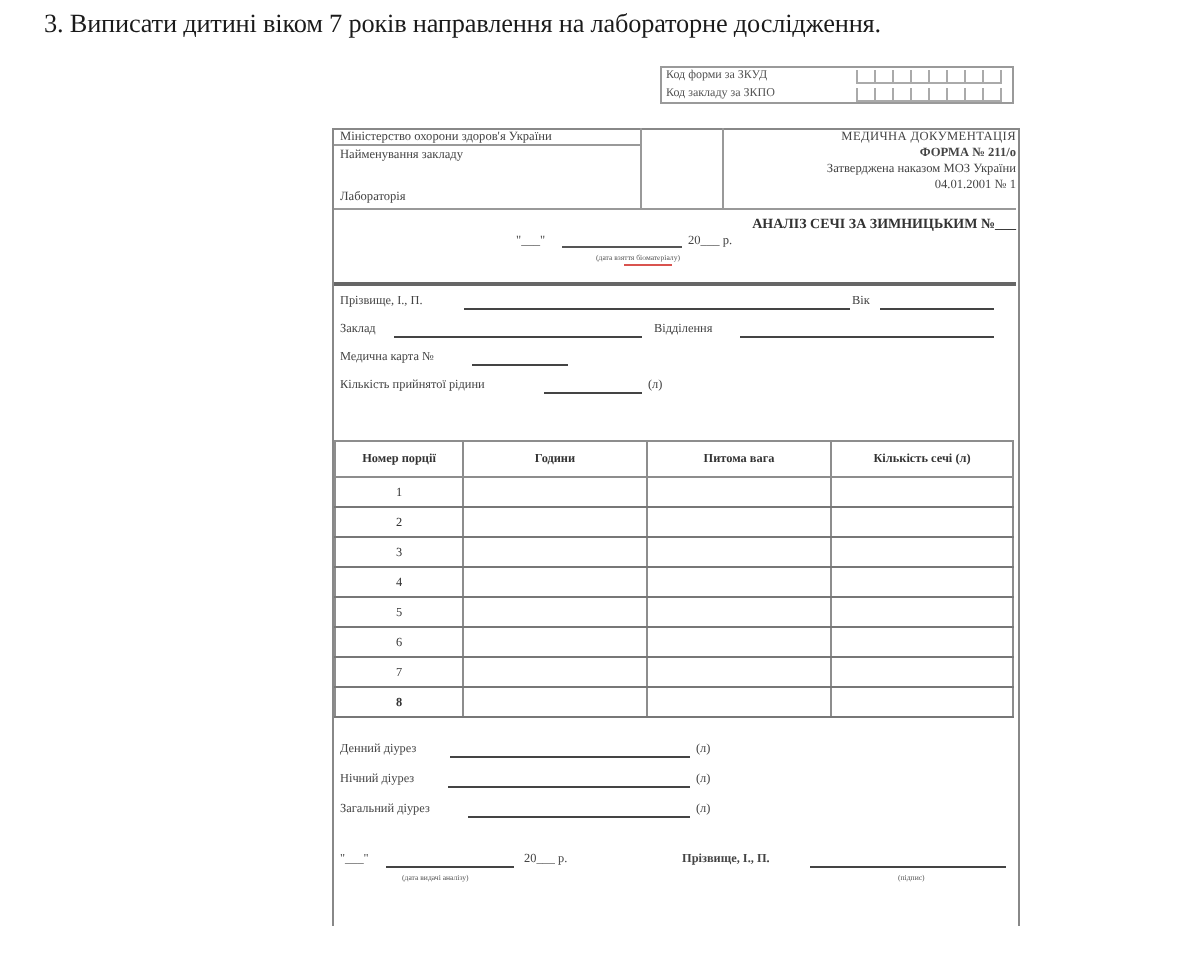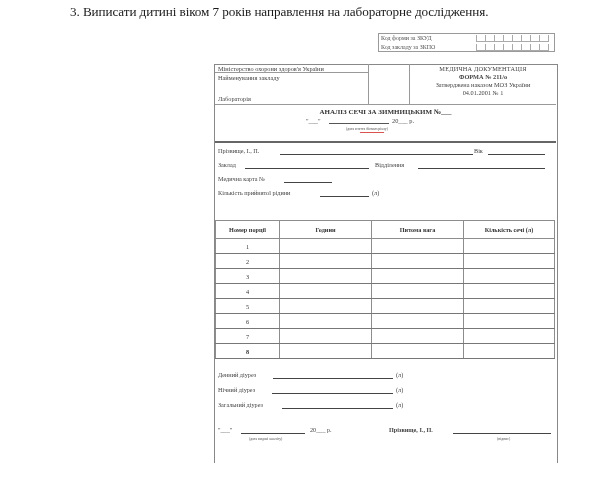--- a/index.html
+++ b/index.html
@@ -1,35 +1,35 @@
 <!DOCTYPE html>
 <html><head>
 <meta charset="utf-8">
 <style>
   html, body { margin:0; padding:0; background:#ffffff; }
   body { width:600px; height:481px; position:relative; overflow:hidden;
          font-family:"Liberation Serif", "DejaVu Serif", serif; color:#222; }
-  .abs { position:absolute;margin-left:48px; }
+  .abs { position:absolute; }
   .heading { left:22px; top:4px; font-size:13.2px; color:#1a1a1a; white-space:nowrap; letter-spacing:-0.1px; }
 
   
   .codebox { left:330px; top:33px; width:175px; height:17px; border:1px solid #9a9a9a; font-size:6px; color:#555; }
   .codebox .crow { height:8.5px; position:relative; }
   .codebox .clabel { position:absolute; left:2px; top:0; line-height:8.5px; }
   .codebox .cells { position:absolute; left:97px; top:1px; display:flex; }
   .codebox .cell { width:8px; height:6px; border-left:1px solid #aaa; border-bottom:1px solid #aaa; }
   .codebox .cell:last-child { border-right:1px solid #aaa; }
 
   
   .form { left:166px; top:64px; width:342px; height:398px; border-left:1.5px solid #888; border-right:1.5px solid #888; border-top:1px solid #888; }
   .hdr-sep1 { left:320px; top:64px; width:1px; height:40px; background:#999; }
   .hdr-sep2 { left:361px; top:64px; width:1px; height:40px; background:#999; }
   .hline { height:1px; background:#999; }
   .small { font-size:6.3px; color:#444; white-space:nowrap; }
-  .ctr { text-align:center; }
+  .ctr { text-align:right; }
   .bold { font-weight:bold; }
   .title { font-size:7px; font-weight:bold; color:#333; white-space:nowrap; }
   .sub { font-size:3.8px; color:#555; white-space:nowrap; }
 
   
   .dtable { left:167px; top:220px; width:340px; border-collapse:collapse; font-size:6.2px; color:#333; }
   .dtable th, .dtable td { border:1px solid #8d8d8d; padding:0; height:14px; text-align:center; }
   .dtable th { height:17px; font-weight:bold; }
   .dtable tr.r td { border-bottom:1.5px solid #777; }
 

